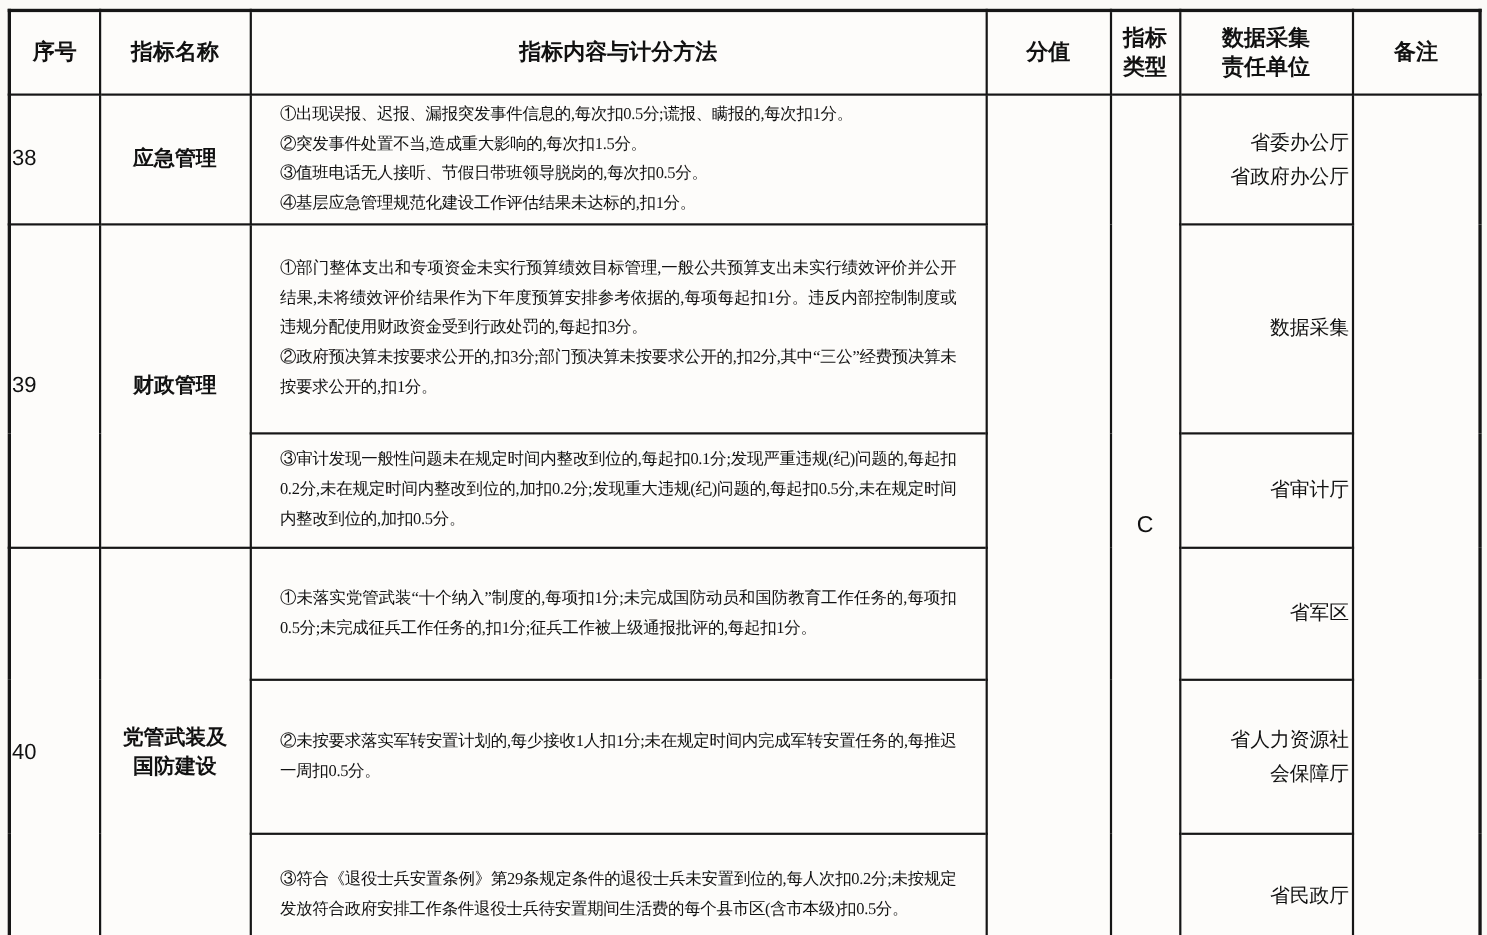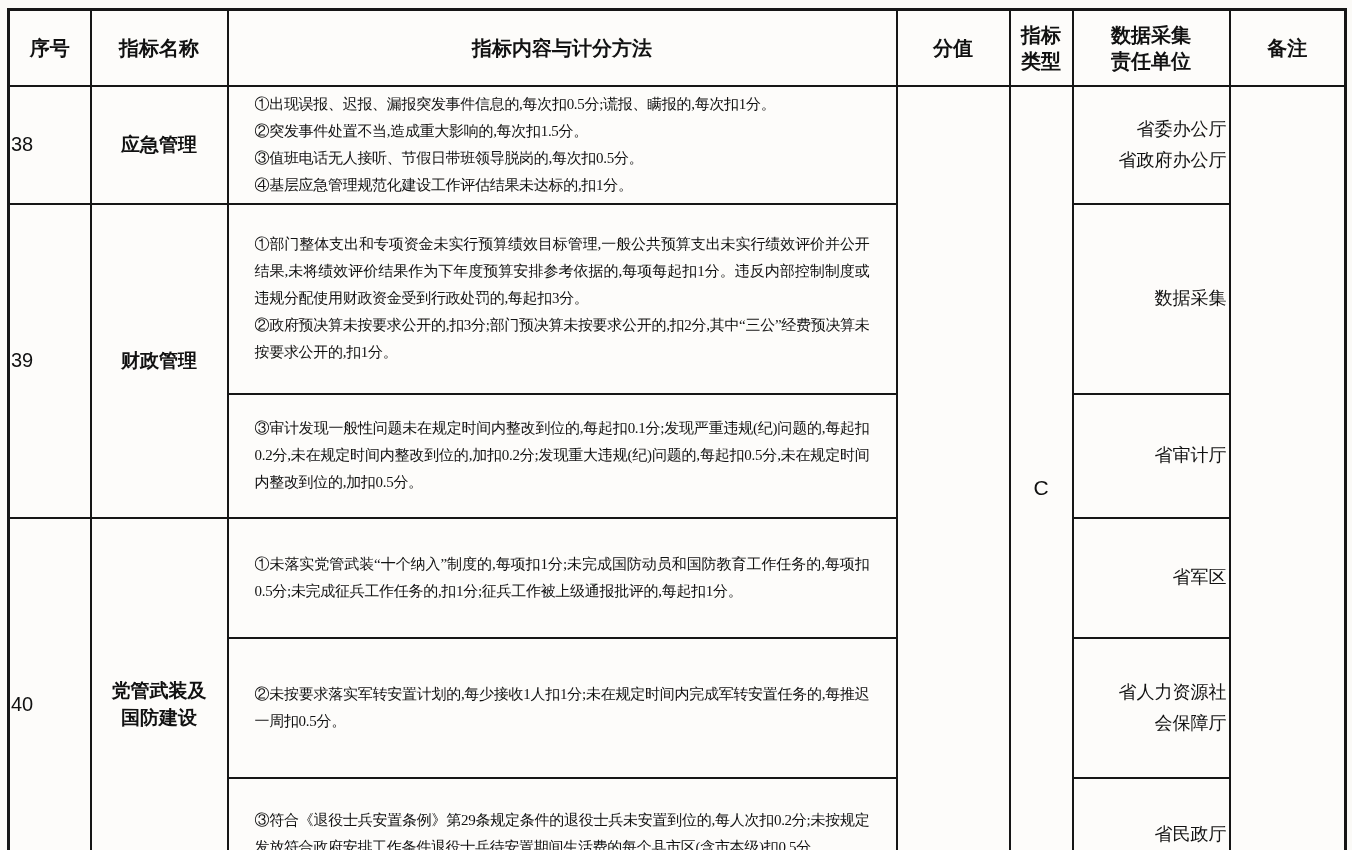--- a/index.html
+++ b/index.html
@@ -123,21 +123,21 @@
     </tr>
 
     <tr style="height:190px">
       <td class="no-cell" rowspan="2">39</td>
       <td class="name-cell" rowspan="2">财政管理</td>
       <td class="content-cell">①部门整体支出和专项资金未实行预算绩效目标管理,一般公共预算支出未实行绩效评价并公开结果,未将绩效评价结果作为下年度预算安排参考依据的,每项每起扣1分。违反内部控制制度或违规分配使用财政资金受到行政处罚的,每起扣3分。
 ②政府预决算未按要求公开的,扣3分;部门预决算未按要求公开的,扣2分,其中“三公”经费预决算未按要求公开的,扣1分。</td>
       <td class="unit-cell">数据采集</td>
     </tr>
 
-    <tr style="height:124px">
+    <tr style="height:104px">
       <td class="content-cell">③审计发现一般性问题未在规定时间内整改到位的,每起扣0.1分;发现严重违规(纪)问题的,每起扣0.2分,未在规定时间内整改到位的,加扣0.2分;发现重大违规(纪)问题的,每起扣0.5分,未在规定时间内整改到位的,加扣0.5分。</td>
       <td class="unit-cell">省审计厅</td>
     </tr>
 
     <tr style="height:120px">
       <td class="no-cell" rowspan="3">40</td>
       <td class="name-cell" rowspan="3">党管武装及
 国防建设</td>
       <td class="content-cell">①未落实党管武装“十个纳入”制度的,每项扣1分;未完成国防动员和国防教育工作任务的,每项扣0.5分;未完成征兵工作任务的,扣1分;征兵工作被上级通报批评的,每起扣1分。</td>
       <td class="unit-cell">省军区</td>

